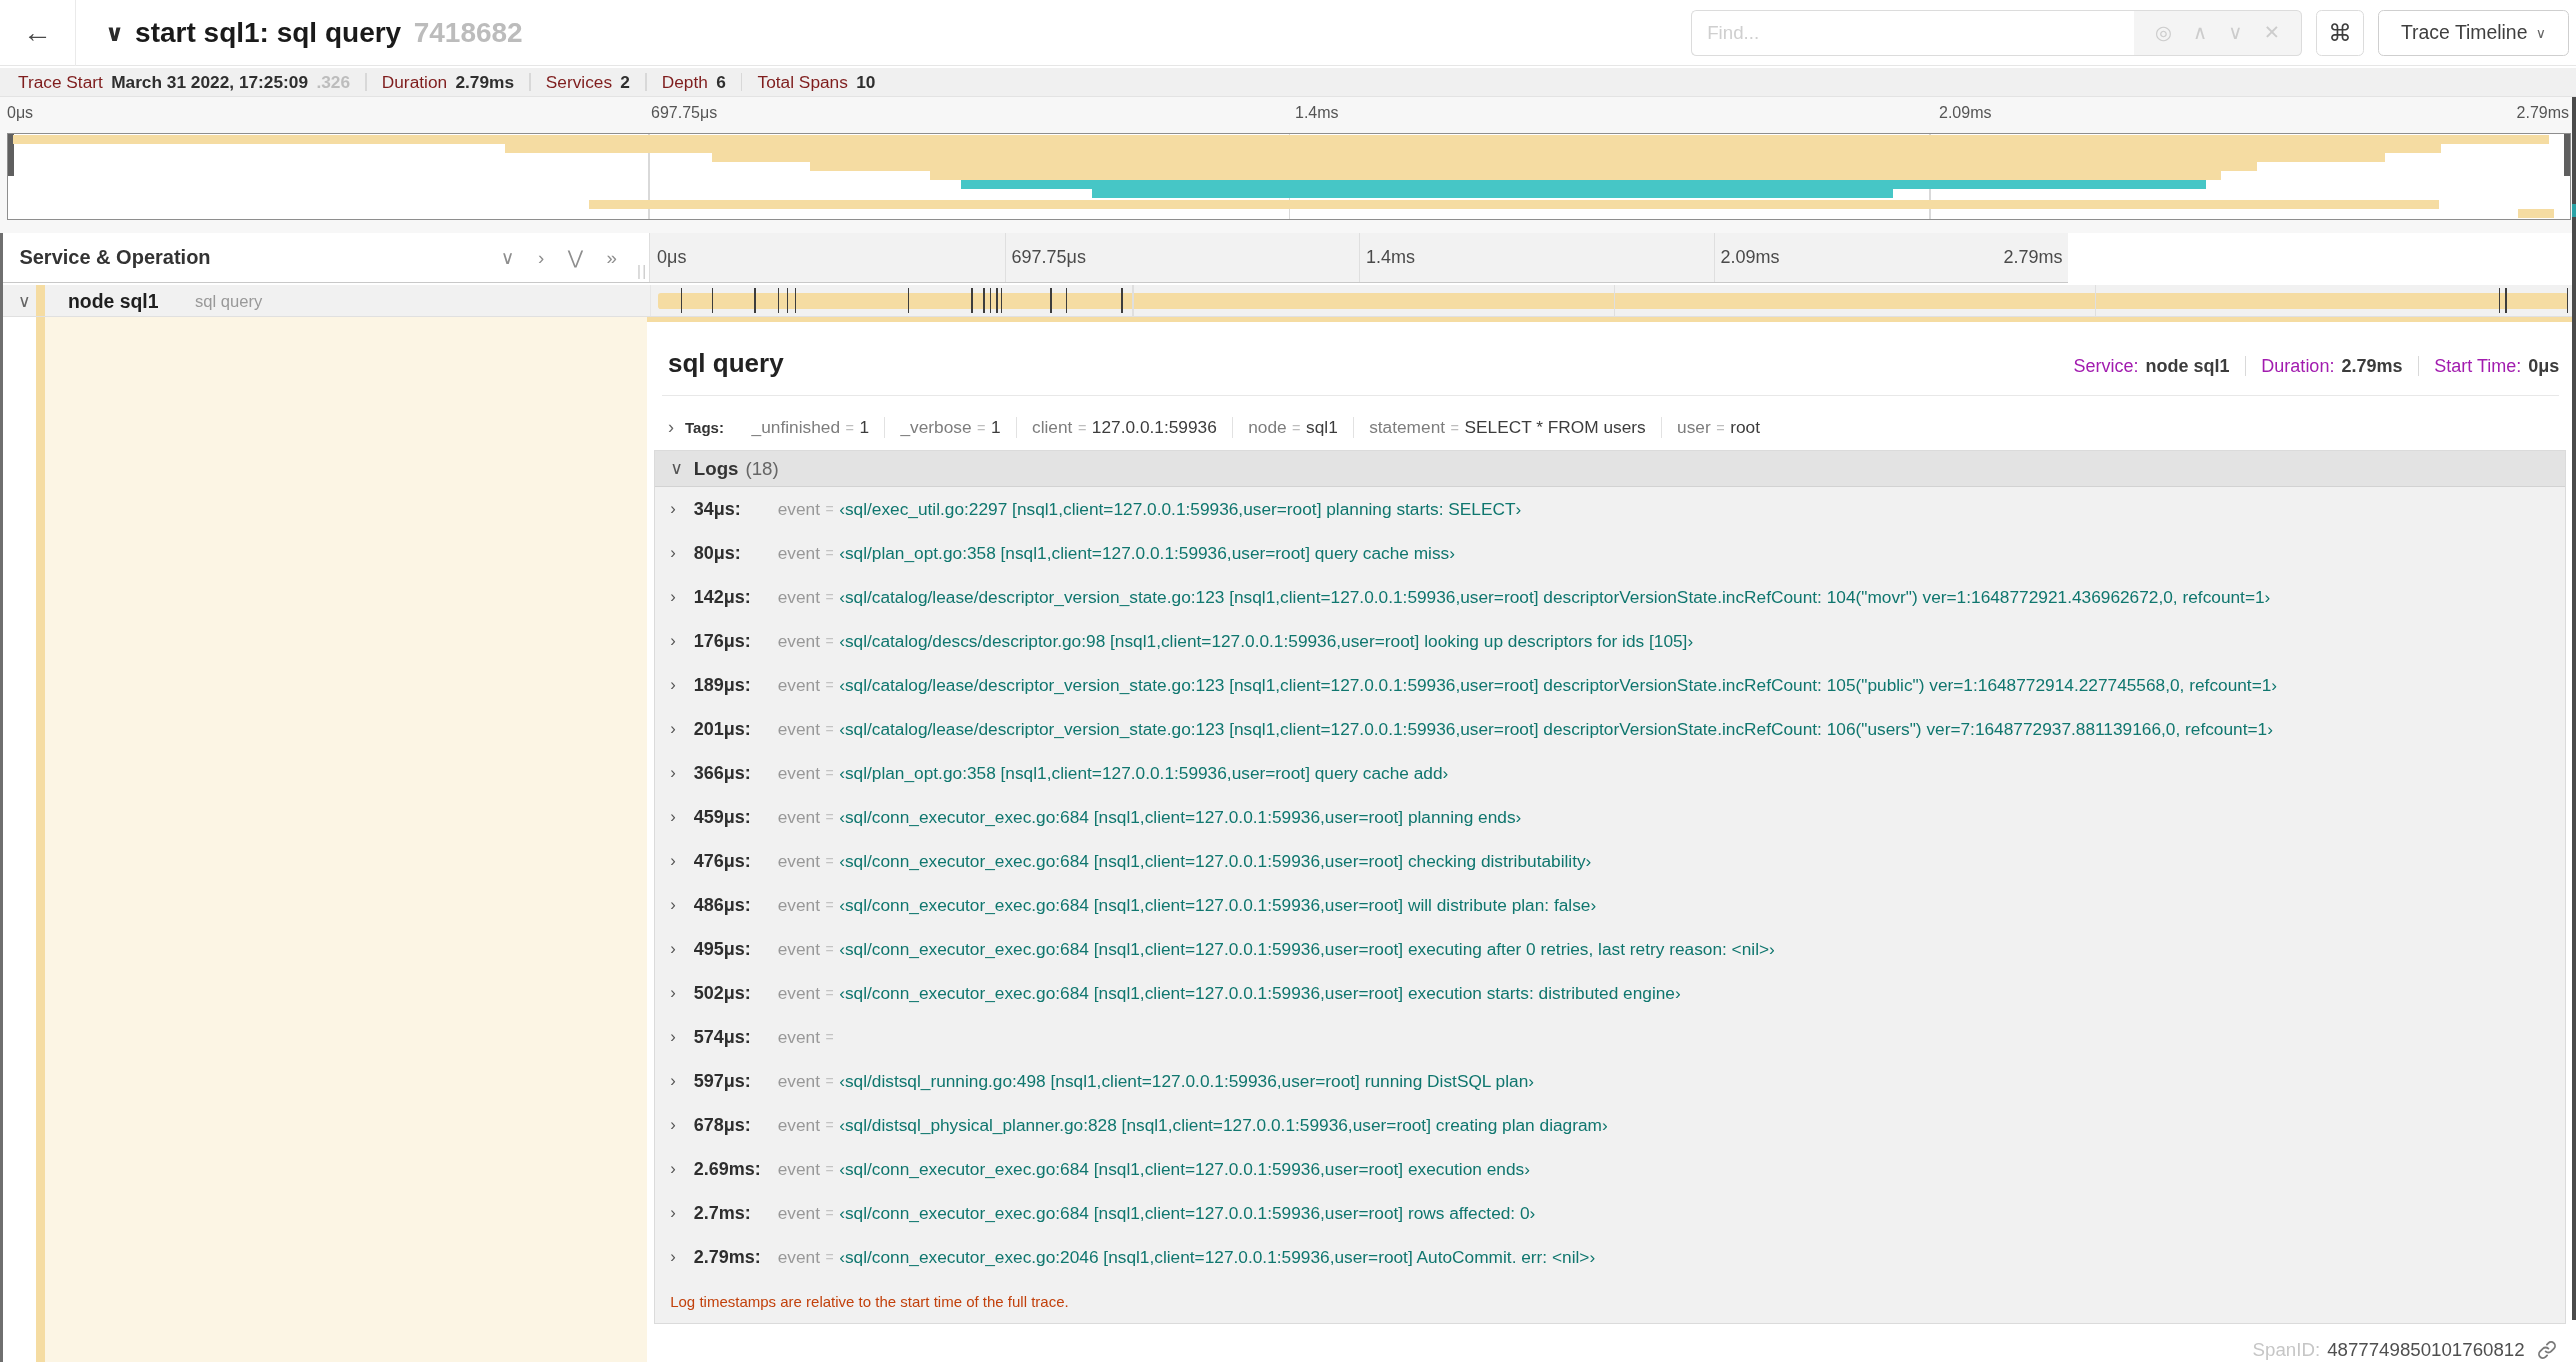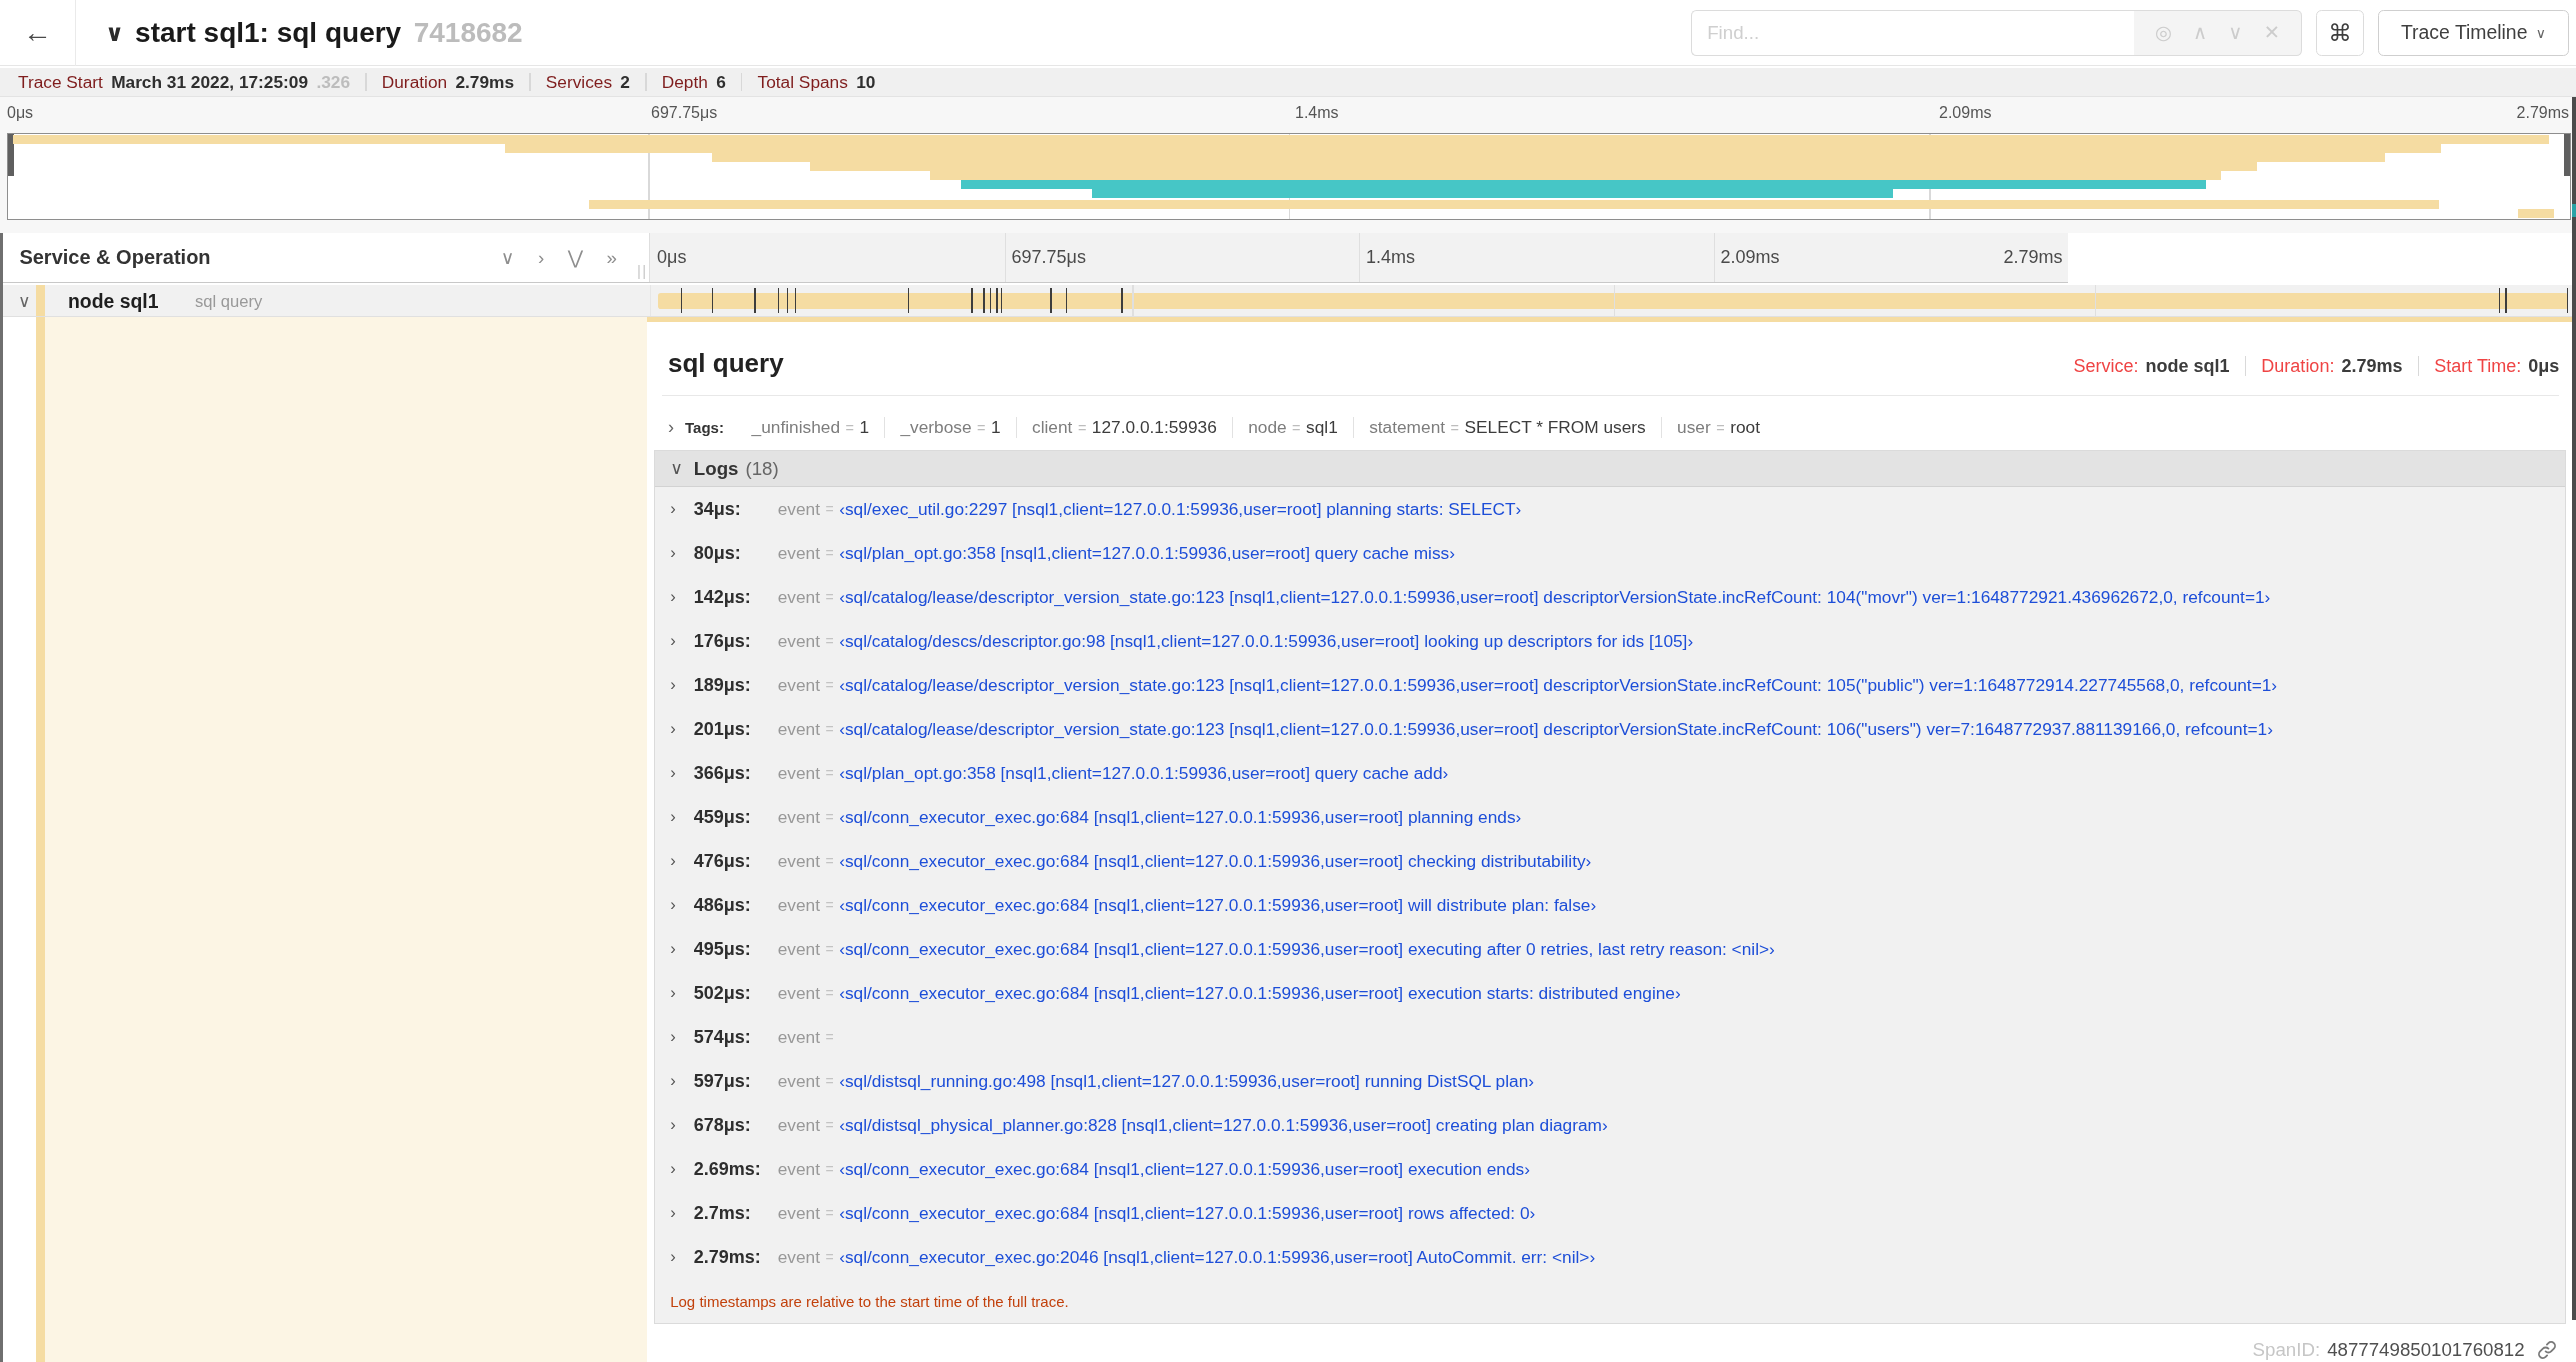--- a/index.html
+++ b/index.html
@@ -78,21 +78,21 @@
 
   
   .detail-area { position:absolute; left:0; top:317px; width:2576px; bottom:0; }
   .gutter-accent { position:absolute; left:36px; top:0; width:9px; height:100%; }
   .gutter-cream { position:absolute; left:45px; top:0; width:602px; height:100%; }
   .detail-panel { position:absolute; left:647px; right:4.2px; top:0; height:100%; background:#fff; }
   .panel-accent { position:absolute; left:0; right:0; top:0; height:4.8px; }
   .detail-head { position:absolute; left:21px; right:12.5px; top:30.5px; display:flex; align-items:baseline; }
   .detail-title { font-size:26px; font-weight:bold; color:#222; flex:1; }
   .detail-meta { display:flex; align-items:baseline; font-size:18px; }
-  .dm-label { color:#ef4444; }
+  .dm-label { color:#a21caf; }
   .dm-value { color:#3c3c3c; font-weight:bold; margin-left:7px; }
   .dm-sep { width:1.4px; height:19.4px; background:#D9D9D9; margin:0 15.2px; align-self:center; }
   .detail-divider { position:absolute; left:15.2px; right:12.5px; top:78px; border-bottom:1.4px solid #E8E8E8; }
   .tags-row { position:absolute; left:21px; right:12.5px; top:91px; height:39px; display:flex;
               align-items:center; font-size:17.3px; }
   .tags-chevron { color:#666; font-size:18px; margin-right:11px; cursor:pointer; }
   .tags-label { font-weight:bold; color:#333; font-size:15px; margin-right:12.5px; }
   .tag { display:flex; align-items:baseline; padding:0 15.2px; }
   .tag + .tag { border-left:1.4px solid #E2E2E2; }
   .tag-key { color:#7d7d7d; }
@@ -104,21 +104,21 @@
   .logs-header { height:36px; background:#E3E3E3; border-bottom:0.7px solid #D2D2D2; display:flex;
                  align-items:center; padding-left:15.2px; cursor:pointer; }
   .logs-chevron { color:#555; font-size:17.3px; margin-right:11px; }
   .logs-label { font-weight:bold; color:#333; font-size:18.7px; }
   .logs-count { color:#666; font-size:18.7px; margin-left:7px; }
   .log-row { height:44px; display:flex; align-items:center; padding-left:15.2px; cursor:pointer; }
   .lr-chevron { color:#555; font-size:16.6px; width:23.5px; }
   .lr-time { font-weight:bold; color:#2e2e2e; font-size:18px; width:84px; }
   .lr-field { color:#989898; font-size:17.3px; }
   .lr-eq { color:#c3c3c3; font-size:14px; margin:0 5.5px; }
-  .lr-msg { color:#1d4ed8; font-size:17.3px; white-space:nowrap; overflow:hidden; }
+  .lr-msg { color:#0f766e; font-size:17.3px; white-space:nowrap; overflow:hidden; }
   .logs-footer { padding:14px 0 12.5px 15.2px; font-size:15px; color:#c2410c; }
 
   .spanid-row { position:absolute; right:14px; top:calc(133px + 37px + 798px + 43px + 11px);
                 display:flex; align-items:center; gap:7px; font-size:18.7px; }
   .spanid-label { color:#C6C6C6; }
   .spanid-value { color:#4f4f4f; }
   .link-icon { width:22px; height:22px; margin-left:4.2px; cursor:pointer; }
 
   
   .right-edge { position:absolute; right:0; top:97px; width:4.2px; height:1223px; background:#4B4B4B; }

